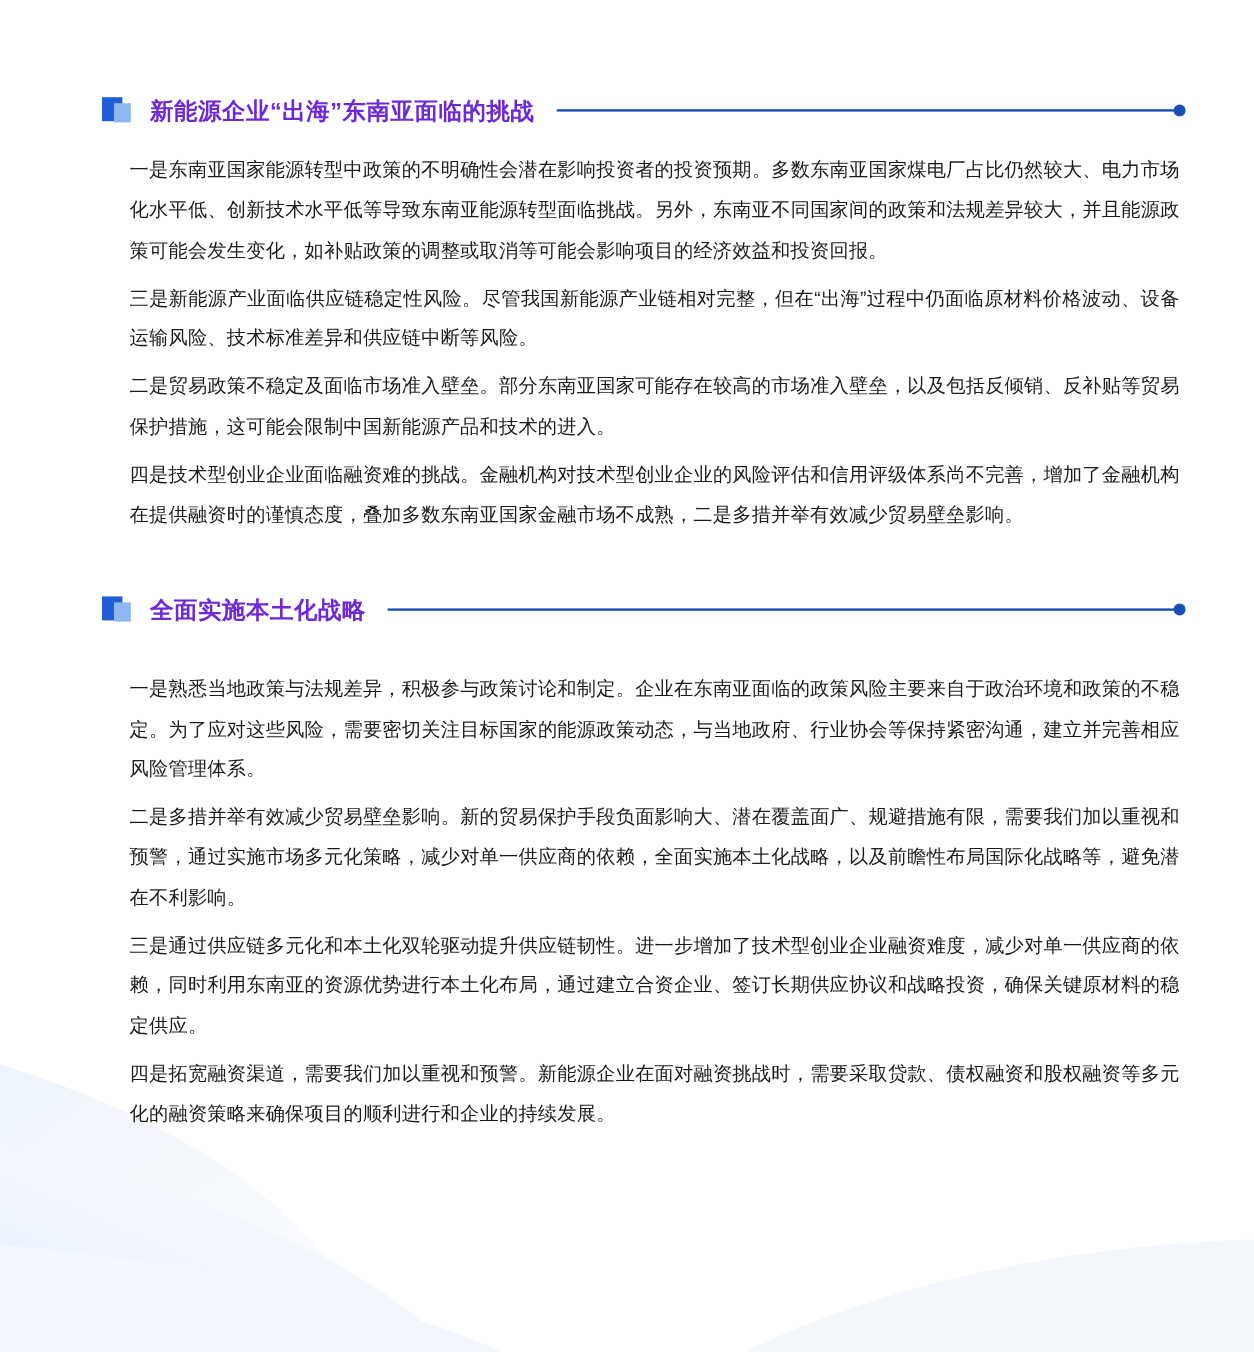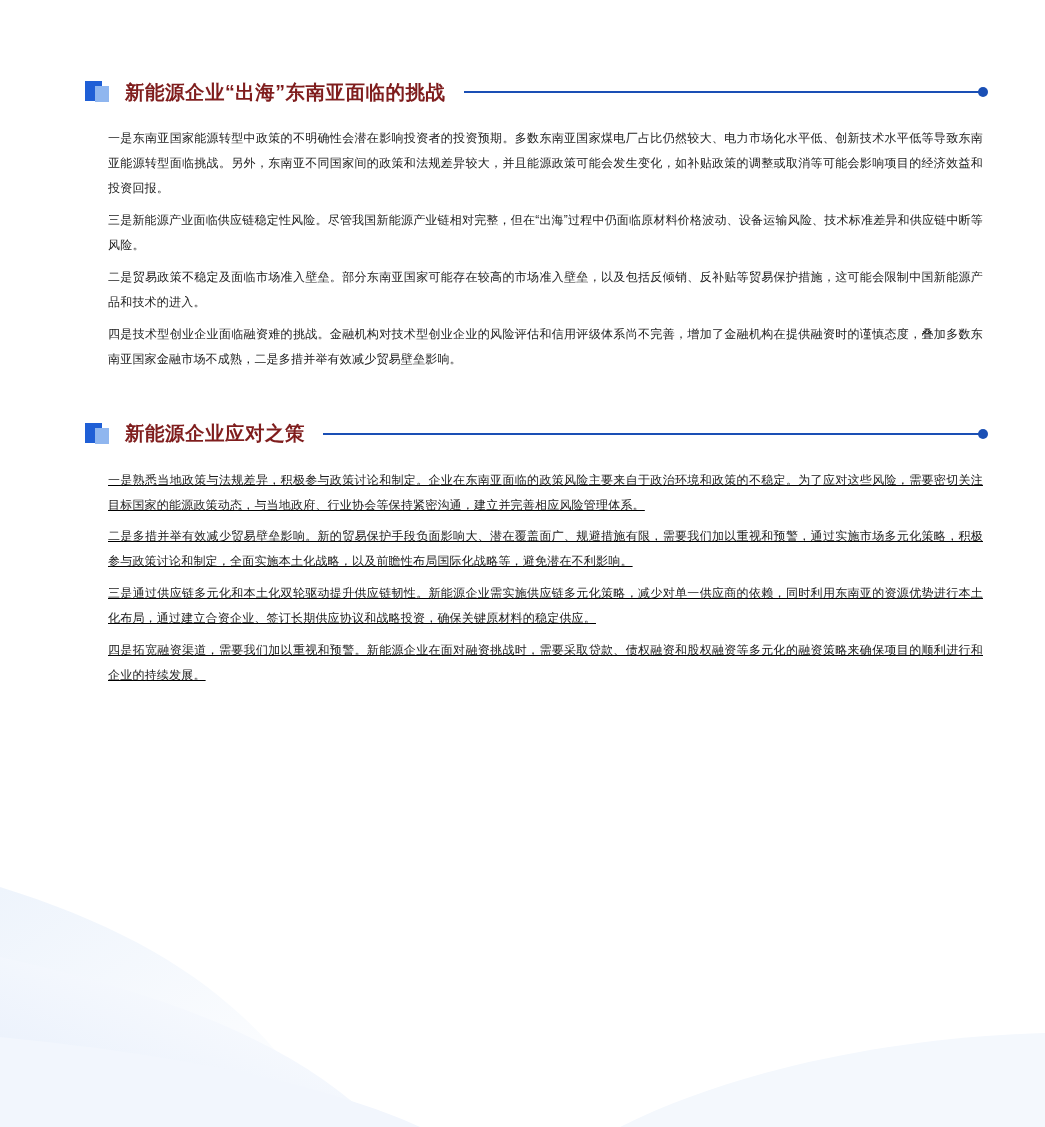--- a/index.html
+++ b/index.html
@@ -64,21 +64,21 @@
     left: 10px;
     top: 7px;
     width: 14px;
     height: 16px;
     background: #8fb6ef;
   }
 
   .sec-title {
     font-size: 19.5px;
     font-weight: bold;
-    color: #7f1d1d;
+    color: #6d28d9;
     letter-spacing: 0.5px;
     white-space: nowrap;
     flex: 0 0 auto;
   }
 
   .sec-rule {
     flex: 1 1 auto;
     height: 2px;
     background: #1a4fb5;
     margin-left: 18px;
@@ -97,33 +97,33 @@
   }
 
   .body-block {
     padding-left: 108px;
     padding-right: 62px;
   }
 
   p.para {
     margin: 0 0 7px 0;
     padding: 0;
-    font-size: 12px;
+    font-size: 16px;
     line-height: 2.08;
     color: #1b1b1b;
     text-align: justify;
     text-justify: inter-ideograph;
     font-family: "Liberation Sans", "DejaVu Sans", sans-serif;
     letter-spacing: 0.2px;
   }
 
   .section-1 .section-header { margin-top: 72px; }
   .section-1 .body-block { margin-top: 14px; }
   .section-2 .section-header { margin-top: 42px; }
-  .section-2 .body-block { margin-top: 14px; text-decoration: underline; }
+  .section-2 .body-block { margin-top: 30px; }
 </style>
 </head>
 <body>
 
 <svg class="bg-deco" viewBox="0 0 1045 420" preserveAspectRatio="none">
   <defs>
     <linearGradient id="g1" x1="0" y1="0" x2="1" y2="1">
       <stop offset="0%" stop-color="#eef4fc"></stop>
       <stop offset="100%" stop-color="#ffffff"></stop>
     </linearGradient>
@@ -156,24 +156,24 @@
       <p class="para">四是技术型创业企业面临融资难的挑战。金融机构对技术型创业企业的风险评估和信用评级体系尚不完善，增加了金融机构在提供融资时的谨慎态度，叠加多数东南亚国家金融市场不成熟，二是多措并举有效减少贸易壁垒影响。</p>
     </div>
   </div>
 
   <div class="section section-2">
     <div class="section-header">
       <span class="sec-marker">
         <span class="sq-back"></span>
         <span class="sq-front"></span>
       </span>
-      <span class="sec-title">新能源企业应对之策</span>
+      <span class="sec-title">全面实施本土化战略</span>
       <span class="sec-rule"></span>
     </div>
     <div class="body-block">
       <p class="para">一是熟悉当地政策与法规差异，积极参与政策讨论和制定。企业在东南亚面临的政策风险主要来自于政治环境和政策的不稳定。为了应对这些风险，需要密切关注目标国家的能源政策动态，与当地政府、行业协会等保持紧密沟通，建立并完善相应风险管理体系。</p>
-      <p class="para">二是多措并举有效减少贸易壁垒影响。新的贸易保护手段负面影响大、潜在覆盖面广、规避措施有限，需要我们加以重视和预警，通过实施市场多元化策略，积极参与政策讨论和制定，全面实施本土化战略，以及前瞻性布局国际化战略等，避免潜在不利影响。</p>
-      <p class="para">三是通过供应链多元化和本土化双轮驱动提升供应链韧性。新能源企业需实施供应链多元化策略，减少对单一供应商的依赖，同时利用东南亚的资源优势进行本土化布局，通过建立合资企业、签订长期供应协议和战略投资，确保关键原材料的稳定供应。</p>
+      <p class="para">二是多措并举有效减少贸易壁垒影响。新的贸易保护手段负面影响大、潜在覆盖面广、规避措施有限，需要我们加以重视和预警，通过实施市场多元化策略，减少对单一供应商的依赖，全面实施本土化战略，以及前瞻性布局国际化战略等，避免潜在不利影响。</p>
+      <p class="para">三是通过供应链多元化和本土化双轮驱动提升供应链韧性。进一步增加了技术型创业企业融资难度，减少对单一供应商的依赖，同时利用东南亚的资源优势进行本土化布局，通过建立合资企业、签订长期供应协议和战略投资，确保关键原材料的稳定供应。</p>
       <p class="para">四是拓宽融资渠道，需要我们加以重视和预警。新能源企业在面对融资挑战时，需要采取贷款、债权融资和股权融资等多元化的融资策略来确保项目的顺利进行和企业的持续发展。</p>
     </div>
   </div>
 
 </div>
 
 </body></html>

